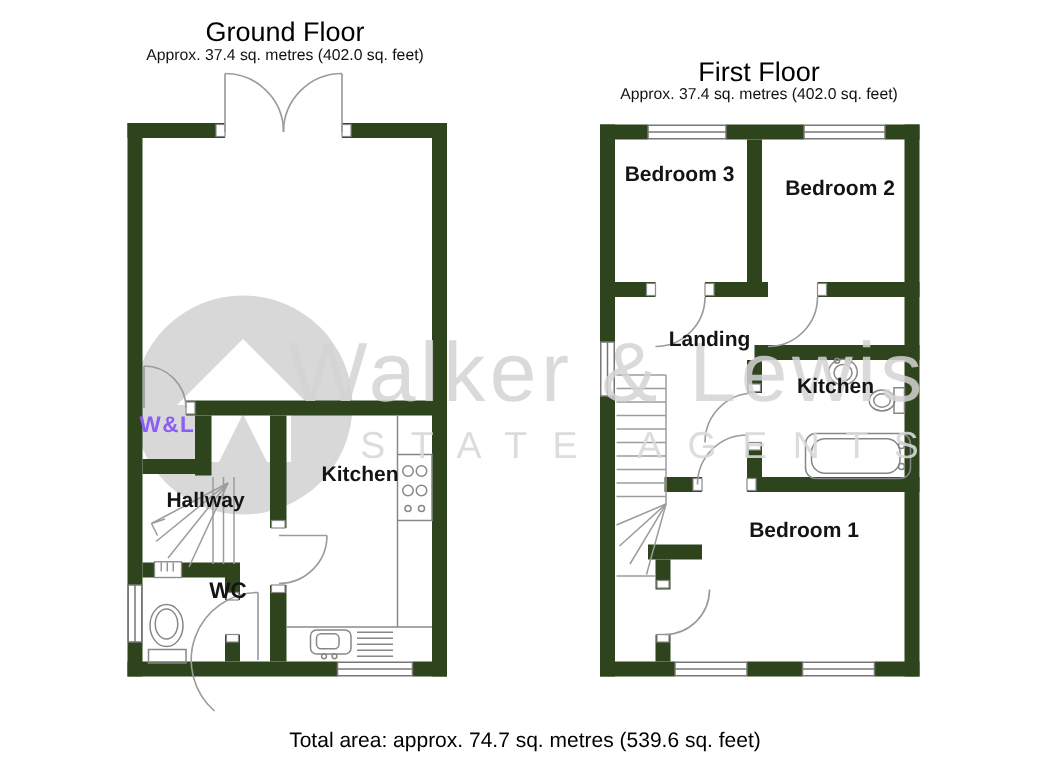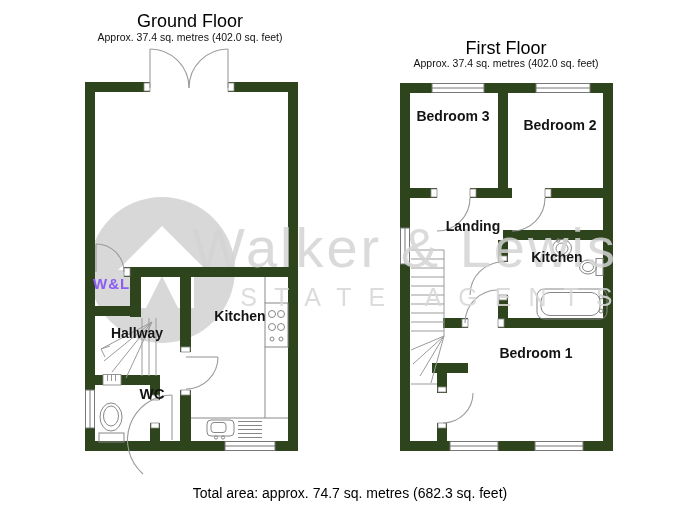--- a/index.html
+++ b/index.html
@@ -247,15 +247,15 @@
 
   <div class="label" style="left:137px;top:333px;text-align:right;">Hallway</div>
   <div class="label" style="left:113px;top:394px;font-size:15px;margin-left:39px;">WC</div>
   <div class="label" style="left:240px;top:316px;">Kitchen</div>
   <div class="label" style="left:453px;top:116px;">Bedroom 3</div>
   <div class="label" style="left:560px;top:125px;">Bedroom 2</div>
   <div class="label" style="left:473px;top:226px;">Landing</div>
   <div class="label" style="left:557px;top:257px;">Kitchen</div>
   <div class="label" style="left:536px;top:353px;">Bedroom 1</div>
 
-  <div id="footer-text">Total area: approx. 74.7 sq. metres (682.3 sq. feet)</div>
+  <div id="footer-text">Total area: approx. 74.7 sq. metres (539.6 sq. feet)</div>
 
 </div>
 
 </body></html>

